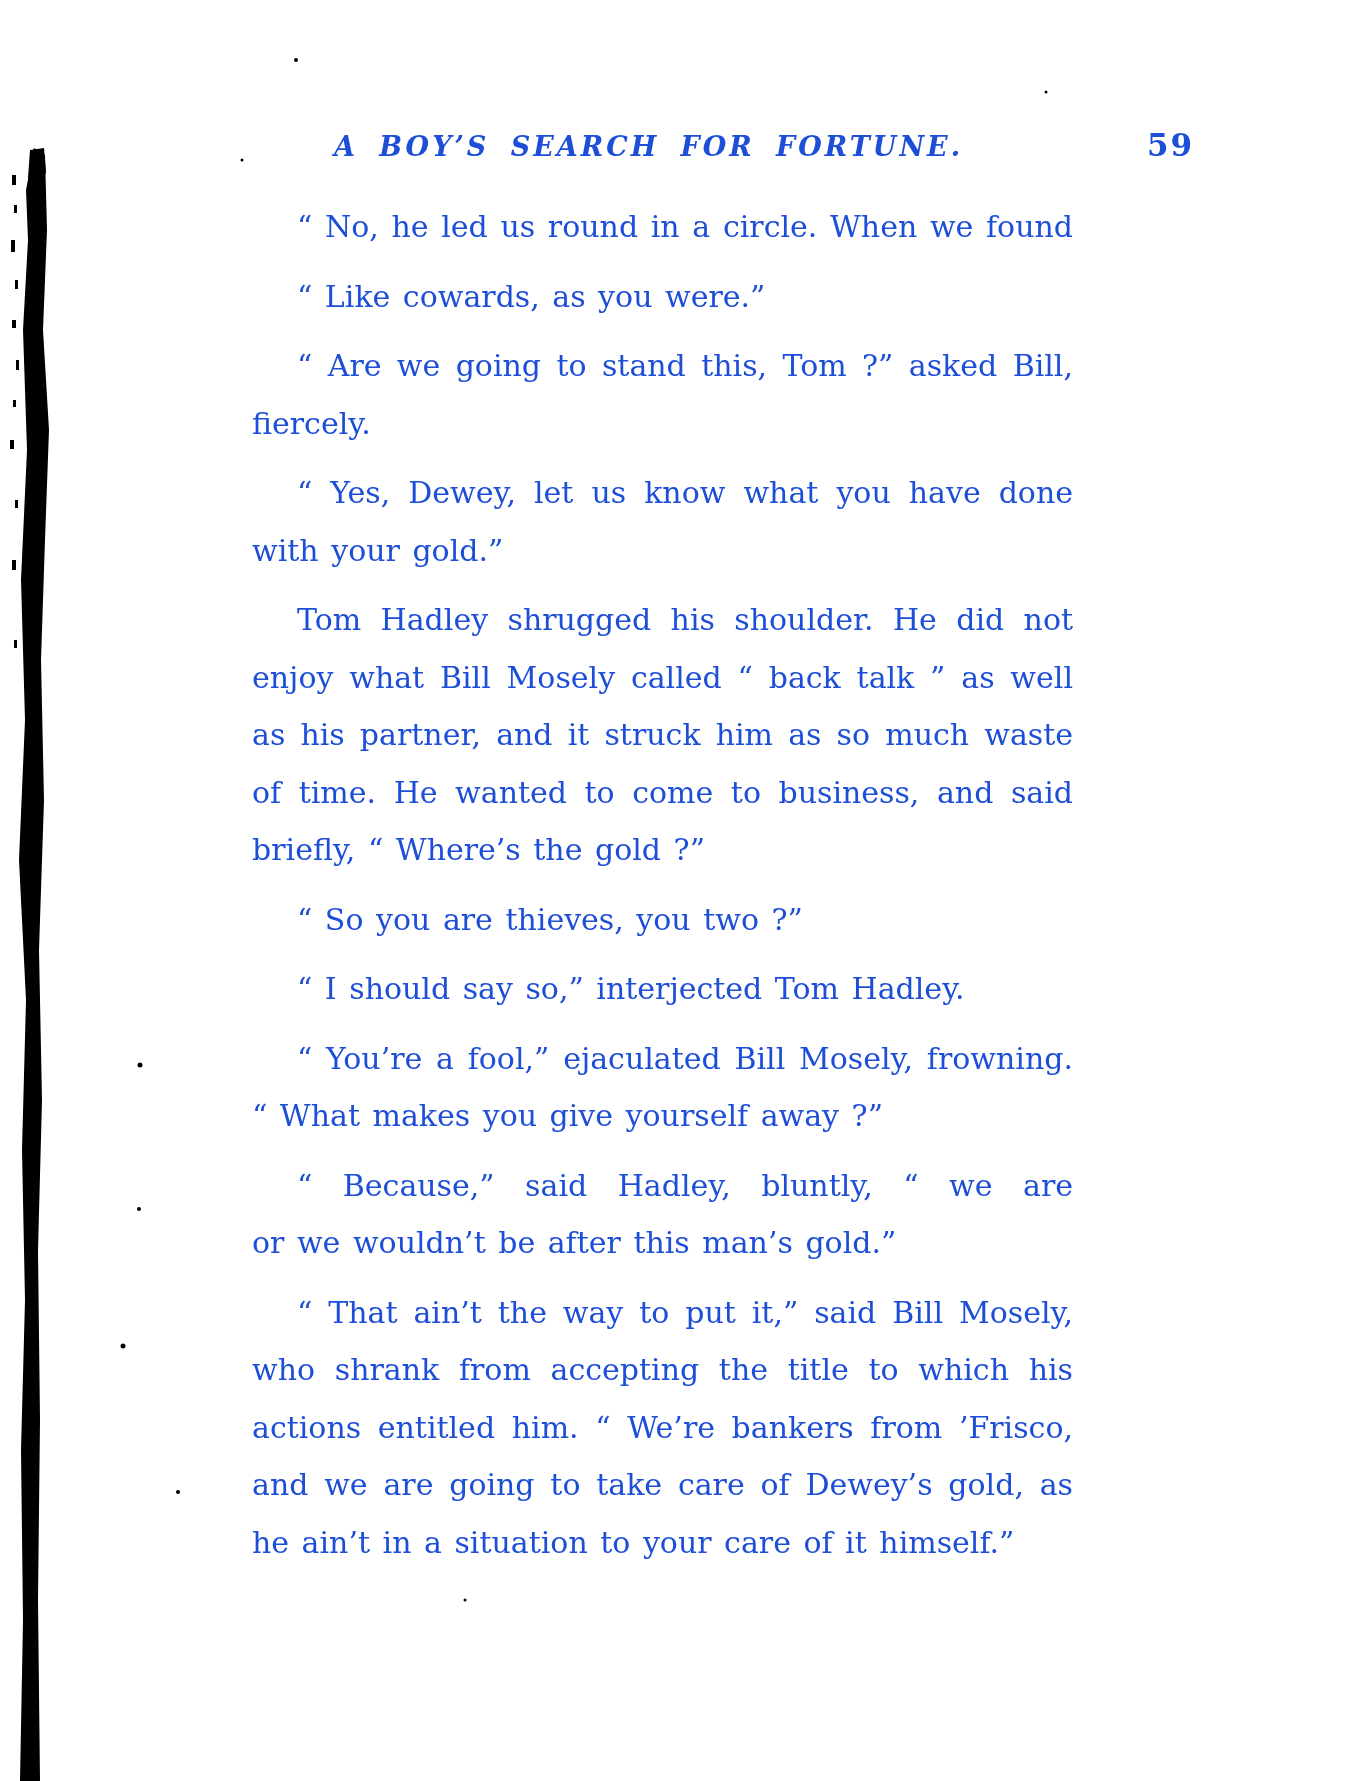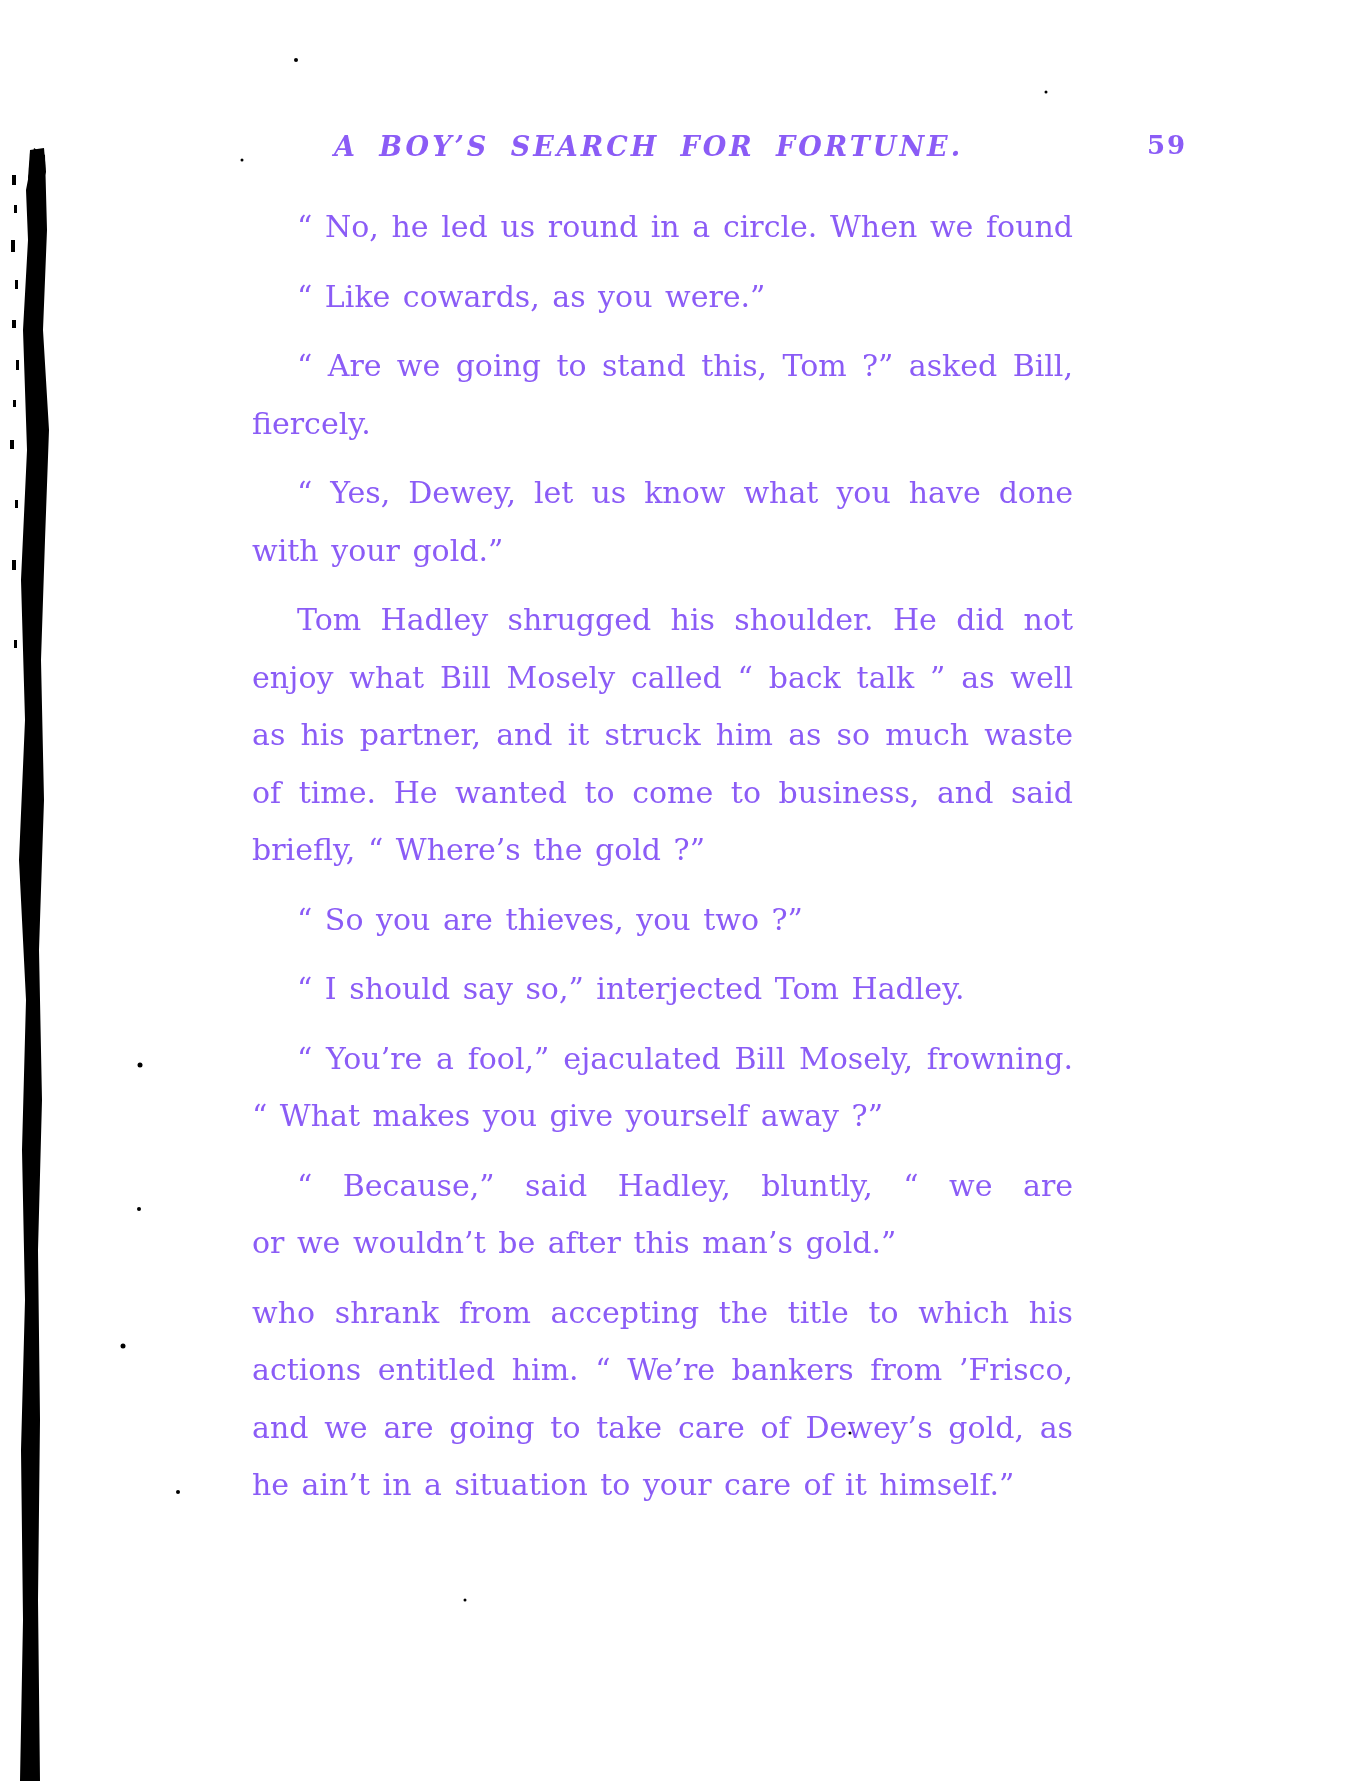--- a/index.html
+++ b/index.html
@@ -5,21 +5,21 @@
   html, body {
     margin: 0;
     padding: 0;
     background: #ffffff;
   }
   .page {
     position: relative;
     width: 1366px;
     height: 1781px;
     background: #ffffff;
-    color: #8b5cf6;
+    color: #1d4ed8;
     font-family: "DejaVu Serif", "Liberation Serif", serif;
     overflow: hidden;
   }
   .gutter-svg {
     position: absolute;
     left: 0;
     top: 0;
     pointer-events: none;
   }
   .running-title {
@@ -34,21 +34,21 @@
     line-height: 34px;
     letter-spacing: 3px;
     word-spacing: 9px;
     white-space: nowrap;
   }
   .page-number {
     position: absolute;
     left: 1147px;
     top: 128px;
     font-weight: bold;
-    font-size: 26px;
+    font-size: 31px;
     line-height: 34px;
     letter-spacing: 2px;
   }
   .body-text {
     position: absolute;
     left: 240px;
     top: 186px;
     width: 845px;
     font-size: 30px;
   }
@@ -138,20 +138,21 @@
       </div>
       <div class="paragraph">
         <div class="line justify indent">“ You’re a fool,” ejaculated Bill Mosely, frowning.</div>
         <div class="line">“ What makes you give yourself away ?”</div>
       </div>
       <div class="paragraph">
         <div class="line justify indent">“ Because,” said Hadley, bluntly, “ we are thieves,</div>
         <div class="line">or we wouldn’t be after this man’s gold.”</div>
       </div>
       <div class="paragraph">
+        <div class="line justify indent">“ That ain’t the way to put it,” said Bill Mosely,</div>
         <div class="line justify">who shrank from accepting the title to which his</div>
         <div class="line justify">actions entitled him.  “ We’re bankers from ’Frisco,</div>
         <div class="line justify">and we are going to take care of Dewey’s gold, as</div>
         <div class="line">he ain’t in a situation to your care of it himself.”</div>
       </div>
     </div>
 
 </div>
 
 </body></html>

